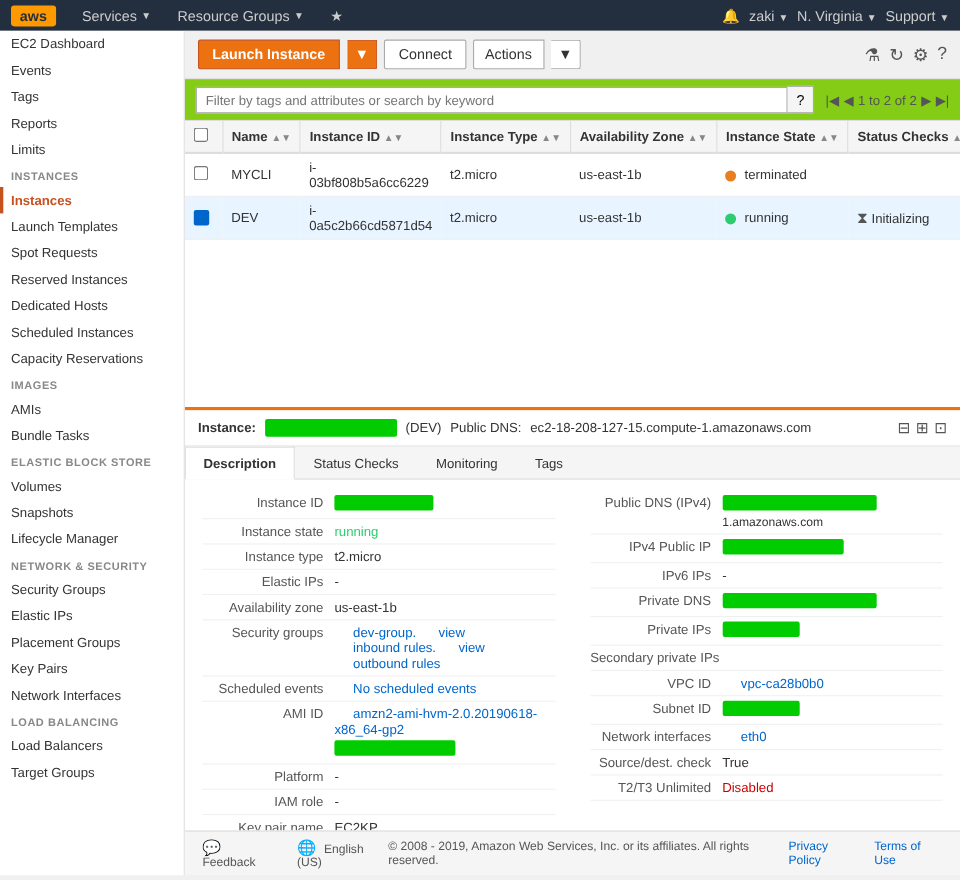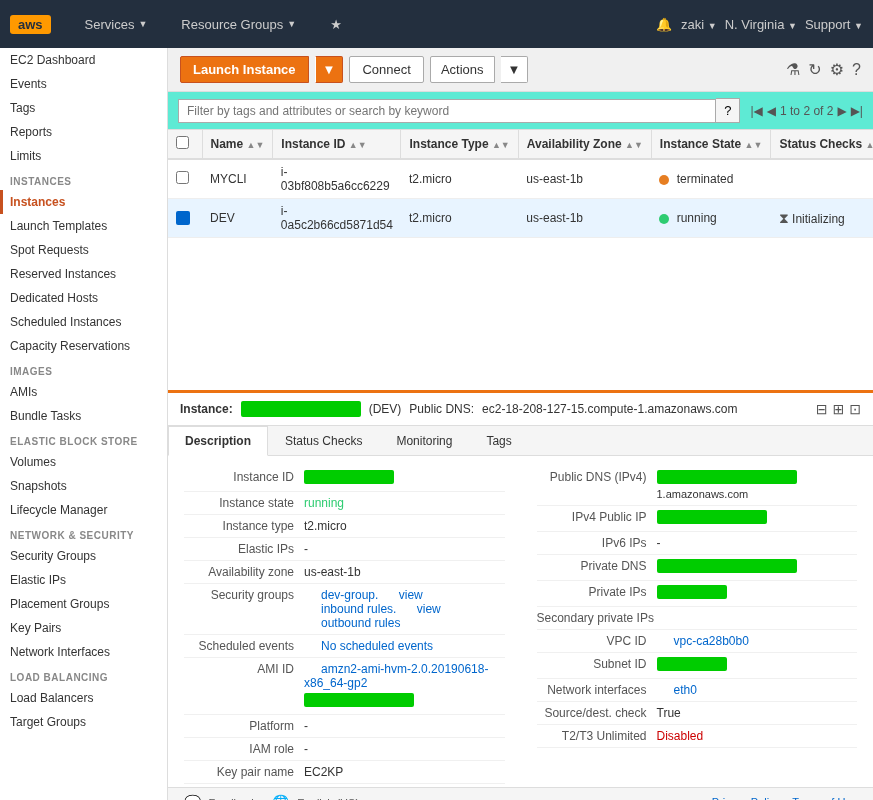--- a/index.html
+++ b/index.html
@@ -2,25 +2,25 @@
 <html><head>
   <meta charset="utf-8">
   <style>
     * { box-sizing: border-box; margin: 0; padding: 0; }
     body { font-family: Arial, sans-serif; font-size: 12px; color: #333; background: #f0f0f0; }
 
     
     .top-nav {
       background: #232f3e;
       color: #fff;
-      height: 48px;
+      height: 28px;
       display: flex;
       align-items: center;
       padding: 0 10px;
-      gap: 14px;
+      gap: 4px;
     }
     .top-nav .aws-logo {
       background: #ff9900;
       color: #232f3e;
       font-weight: bold;
       font-size: 13px;
       padding: 2px 8px;
       border-radius: 3px;
       margin-right: 10px;
     }
@@ -136,21 +136,21 @@
       font-size: 13px;
       cursor: pointer;
       border-radius: 0 2px 2px 0;
     }
     .toolbar-spacer { flex: 1; }
     .toolbar-icons { display: flex; gap: 8px; align-items: center; color: #555; font-size: 16px; }
     .toolbar-icons span { cursor: pointer; }
 
     
     .search-bar {
-      background: #5eead4;
+      background: #84cc16;
       padding: 6px 10px;
       display: flex;
       align-items: center;
       border-bottom: 1px solid #ddd;
     }
     .search-input {
       flex: 1;
       border: 1px solid #aaa;
       padding: 4px 8px;
       font-size: 12px;
@@ -648,19 +648,20 @@
       <div class="footer-left">
         <span>
           <span class="footer-icon">💬</span>
           <span>Feedback</span>
         </span>
         <span>
           <span class="footer-icon">🌐</span>
           <span>English (US)</span>
         </span>
       </div>
+      <span>© 2008 - 2019, Amazon Web Services, Inc. or its affiliates. All rights reserved.</span>
       <div class="footer-right">
         <a class="footer-link">Privacy Policy</a>
         <a class="footer-link">Terms of Use</a>
       </div>
     </div>
   </div>
 </div>
 
 </body></html>

